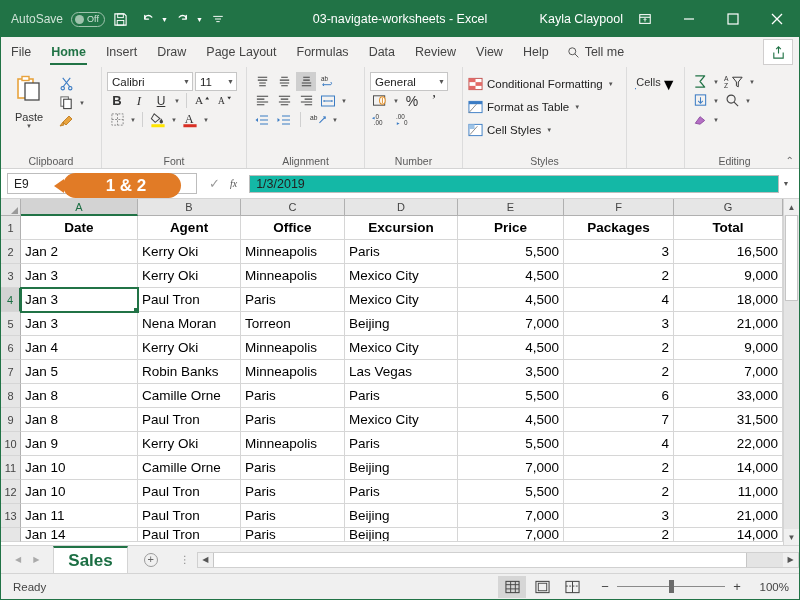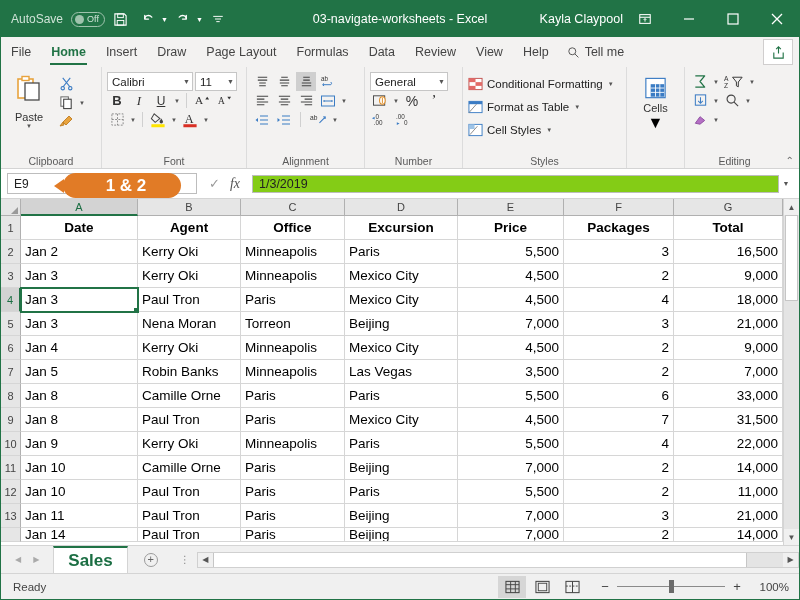--- a/index.html
+++ b/index.html
@@ -90,39 +90,39 @@
   }
   .ddarrow { margin-left: auto; font-size: 7px; color: #555; }
 
   .numfmt {
     width: 78px; height: 19px; background: #fff; border: 1px solid #c6c6c6; font-size: 11.5px;
     display: flex; align-items: center; padding: 0 2px 0 4px; color: #222;
   }
   .styleitem { display: flex; align-items: center; gap: 4px; font-size: 11.5px; color: #222; height: 22px; }
   .styleitem .sq { width: 15px; height: 14px; flex: 0 0 15px; }
 
-  .cellsbtn { display: flex; flex-direction: column; align-items: center; width: 42px; padding-top: 4px; }
+  .cellsbtn { display: flex; flex-direction: row; align-items: flex-start; width: 42px; padding-top: 4px; }
   .cellsbtn .lbl { font-size: 11px; color: #333; }
 
   .collapse { position: absolute; right: 5px; bottom: 2px; font-size: 10px; color: #666; }
 
   
   .fbar {
     flex: 0 0 30px; height: 30px; display: flex; align-items: center;
     background: #fff; padding: 0 6px; position: relative; border-bottom: 1px solid #d4d4d4;
   }
   .namebox {
     width: 190px; height: 21px; border: 1px solid #bdbdbd; background: #fff;
     font-size: 12px; display: flex; align-items: center; padding-left: 6px; color: #222;
   }
   .fbtns { display: flex; align-items: center; gap: 10px; padding: 0 12px; }
   .fbtn { font-size: 13px; color: #999; }
-  .fbtn.fx { font-style: italic; font-family: "Liberation Serif", serif; color: #555; font-size: 14px; }
+  .fbtn.fx { font-style: italic; font-family: "Liberation Serif", serif; color: #555; font-size: 10px; }
   .finput {
-    flex: 1; height: 18px; border: 1px solid #bdbdbd; background: #84cc16;
+    flex: 1; height: 18px; border: 1px solid #bdbdbd; background: #14b8a6;
     font-size: 12.5px; display: flex; align-items: center; padding-left: 6px; color: #222;
   }
   .fdrop { width: 14px; text-align: center; font-size: 7px; color: #555; }
 
   
   .callout {
     position: absolute; left: 62px; top: 4px; height: 25px; min-width: 118px;
     background: #E17B26; color: #fff; border-radius: 13px;
     display: flex; align-items: center; justify-content: center;
     font-size: 17px; font-weight: bold; padding: 0 14px 0 22px; z-index: 20;

